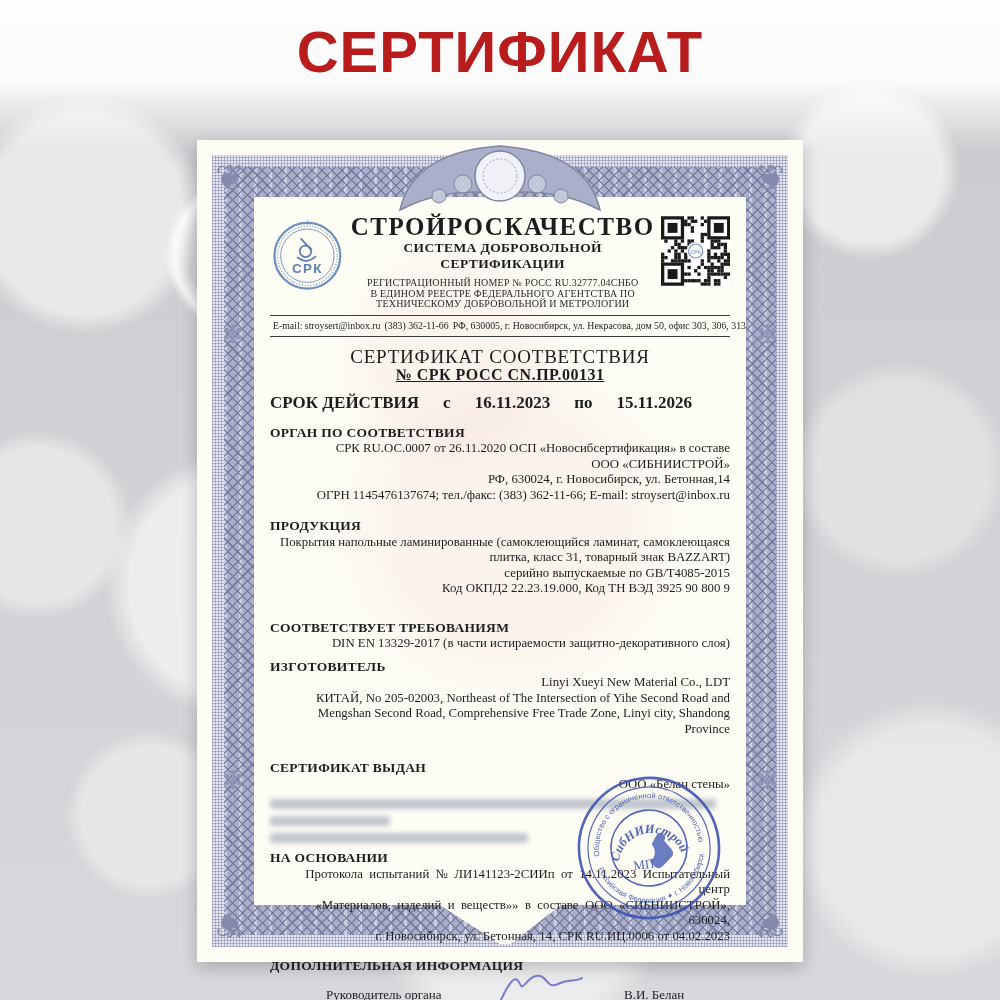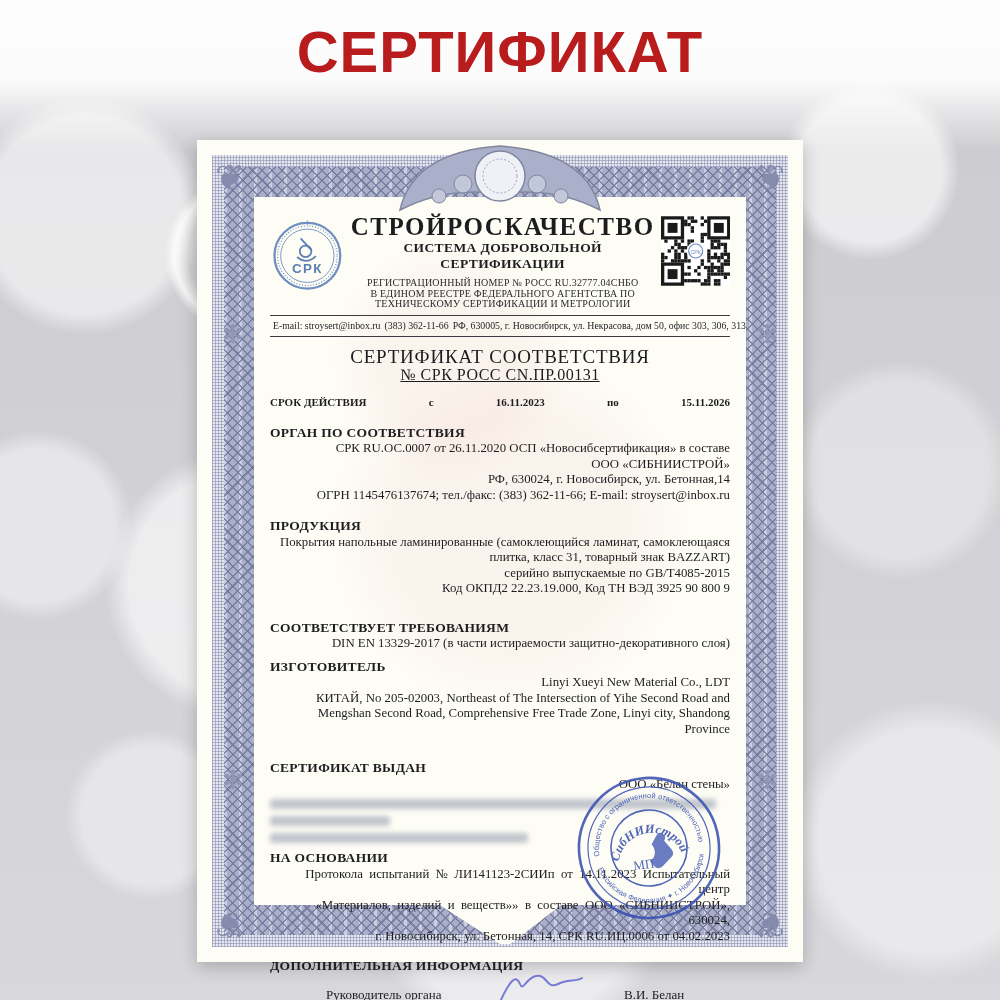--- a/index.html
+++ b/index.html
@@ -82,22 +82,22 @@
   .hdr-mid{flex:1;text-align:center;padding:0 6px;}
   .issuer-name{font-size:25px;font-weight:bold;letter-spacing:1.5px;line-height:26px;margin-top:2px;}
   .issuer-system{font-size:13.5px;font-weight:bold;letter-spacing:.4px;margin-top:0;}
   .issuer-reg{font-size:10px;line-height:10.5px;letter-spacing:.2px;margin-top:7px;color:#2a2a2e;}
   .contact{
     margin-top:5px;border-top:1.5px solid #3c3c40;border-bottom:1.5px solid #3c3c40;
     display:flex;justify-content:space-between;gap:4px;
     font-size:9.8px;padding:2.5px 3px;white-space:nowrap;
   }
   .cert-title{margin-top:12px;text-align:center;font-size:19px;font-weight:normal;letter-spacing:.8px;}
-  .cert-number{margin-top:2px;text-align:center;font-size:16px;font-weight:normal;text-decoration:underline;letter-spacing:.5px;}
-  .validity{margin-top:13px;display:flex;justify-content:space-between;column-gap:24px;font-size:11px;font-weight:bold;}
+  .cert-number{margin-top:2px;text-align:center;font-size:16px;font-weight:bold;text-decoration:underline;letter-spacing:.5px;}
+  .validity{margin-top:13px;display:flex;justify-content:flex-start;column-gap:24px;font-size:17px;font-weight:bold;}
   .section{margin-top:15px;}
   .section h3{margin:0 0 1px 0;font-size:13.5px;font-weight:bold;letter-spacing:.3px;}
   .sec-line{display:block;text-align:right;}
   .just{word-spacing:3.2px;}
   .mt-lg{margin-top:23px;}
   .mt-md{margin-top:14px;}
   .mt-sm{margin-top:7px;}
   .redact{height:10px;border-radius:3px;background:#aeb4c0;filter:blur(2.5px);opacity:.75;margin:7px 0;}
   .sig-row{display:flex;align-items:flex-end;margin:13px 0 0 56px;font-size:13px;}
   .sig-label{width:168px;}
@@ -150,21 +150,21 @@
         <path d="M35 25 L46 37 M31 46 Q41 54 51 45" fill="none" stroke="#5b7fb5" stroke-width="2" stroke-linecap="round"></path>
         <text x="42" y="63" text-anchor="middle" font-size="15" font-weight="bold" letter-spacing="1.5" fill="#5b7fb5" font-family="Liberation Sans, sans-serif">СРК</text>
       </svg>
 
       <div class="hdr-mid">
         <div class="issuer-name">СТРОЙРОСКАЧЕСТВО</div>
         <div class="issuer-system">СИСТЕМА ДОБРОВОЛЬНОЙ СЕРТИФИКАЦИИ</div>
         <div class="issuer-reg">
           <div>РЕГИСТРАЦИОННЫЙ НОМЕР № РОСС RU.32777.04СНБО</div>
           <div>В ЕДИНОМ РЕЕСТРЕ ФЕДЕРАЛЬНОГО АГЕНТСТВА ПО</div>
-          <div>ТЕХНИЧЕСКОМУ СЕРТИФИКАЦИИ И МЕТРОЛОГИИ</div>
+          <div>ТЕХНИЧЕСКОМУ ДОБРОВОЛЬНОЙ И МЕТРОЛОГИИ</div>
         </div>
       </div>
 
       <svg width="78" height="78" viewBox="0 0 84 84">
         <rect x="0" y="0" width="84" height="84" fill="#fff"></rect>
         <g class="modules" fill="#1a1a1a">
             <rect x="32" y="0" width="4" height="4"></rect>
             <rect x="36" y="0" width="4" height="4"></rect>
             <rect x="48" y="0" width="4" height="4"></rect>
             <rect x="28" y="4" width="4" height="4"></rect>

